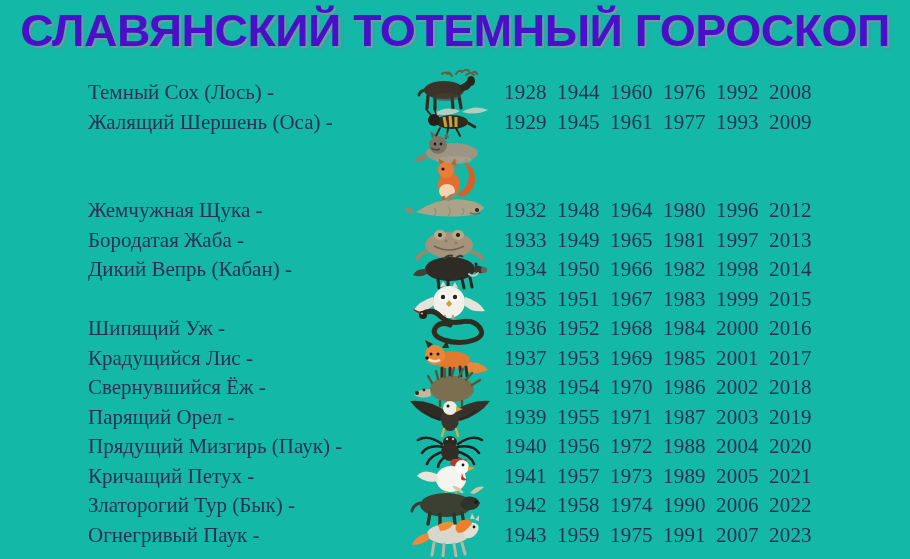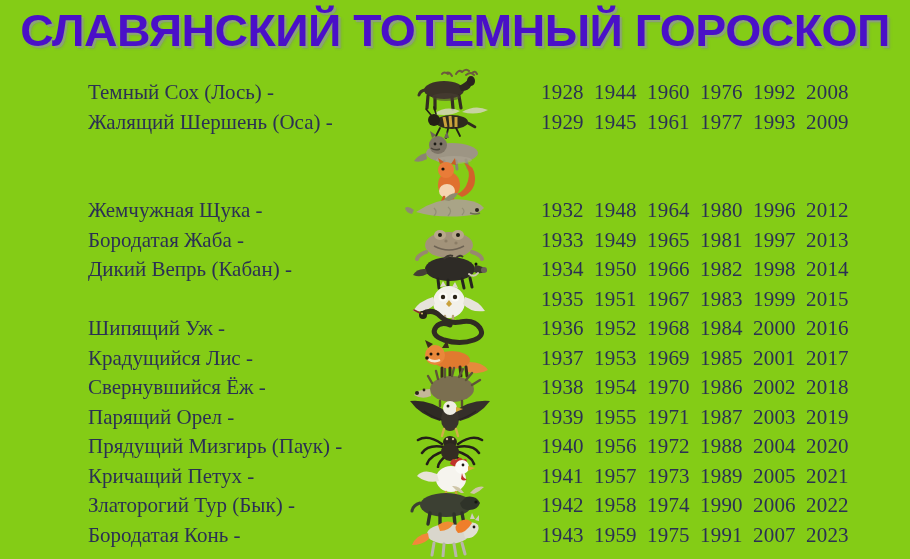--- a/index.html
+++ b/index.html
@@ -13,21 +13,21 @@
     background: #fdfdf8;
     font-family: "Liberation Serif", "DejaVu Serif", serif;
     overflow: hidden;
     position: relative;
   }
 
   #poster {
     position: relative;
     width: 910px;
     height: 559px;
-    background: #84cc16;
+    background: #14b8a6;
     box-sizing: border-box;
   }
 
   
   #title {
     position: absolute;
     left: 0;
     top: 6px;
     width: 910px;
     height: 52px;
@@ -78,21 +78,20 @@
     position: absolute;
     left: 504px;
     top: 0;
     height: 29.5px;
     line-height: 29.5px;
     font-size: 21px;
     color: #2b3054;
     white-space: nowrap;
     letter-spacing: 0.2px;
     font-family: "Liberation Serif", "DejaVu Serif", serif;
-    margin-left: 37px;
   }
   .row-years .yr {
     display: inline-block;
     width: 53px;
     text-align: left;
   }
 
   
   #animals {
     position: absolute;
@@ -162,21 +161,21 @@
       </div>
       <div class="row" style="top: 383.5px;">
         <div class="row-label">Кричащий Петух -</div>
         <div class="row-years"><span class="yr">1941</span><span class="yr">1957</span><span class="yr">1973</span><span class="yr">1989</span><span class="yr">2005</span><span class="yr">2021</span></div>
       </div>
       <div class="row" style="top: 413px;">
         <div class="row-label">Златорогий Тур (Бык) -</div>
         <div class="row-years"><span class="yr">1942</span><span class="yr">1958</span><span class="yr">1974</span><span class="yr">1990</span><span class="yr">2006</span><span class="yr">2022</span></div>
       </div>
       <div class="row" style="top: 442.5px;">
-        <div class="row-label">Бородатая Конь -</div>
+        <div class="row-label">Огнегривый Паук -</div>
         <div class="row-years"><span class="yr">1943</span><span class="yr">1959</span><span class="yr">1975</span><span class="yr">1991</span><span class="yr">2007</span><span class="yr">2023</span></div>
       </div>
     </div>
 
   <div id="animals">
       <div class="animal" style="top: -2px;">
         <svg viewBox="0 0 90 46">
           <g>
             <path d="M52 6 q3 -5 6 -2 M58 4 q4 -4 7 -1 M62 7 q5 -4 8 0 M68 5 q3 -3 5 1 M48 8 q-3 -5 -6 -3 M44 6 q-4 -3 -6 0" stroke="#6b5a3e" stroke-width="2" fill="none" stroke-linecap="round"></path>
             <ellipse cx="40" cy="22" rx="20" ry="9" fill="#3b3228"></ellipse>

